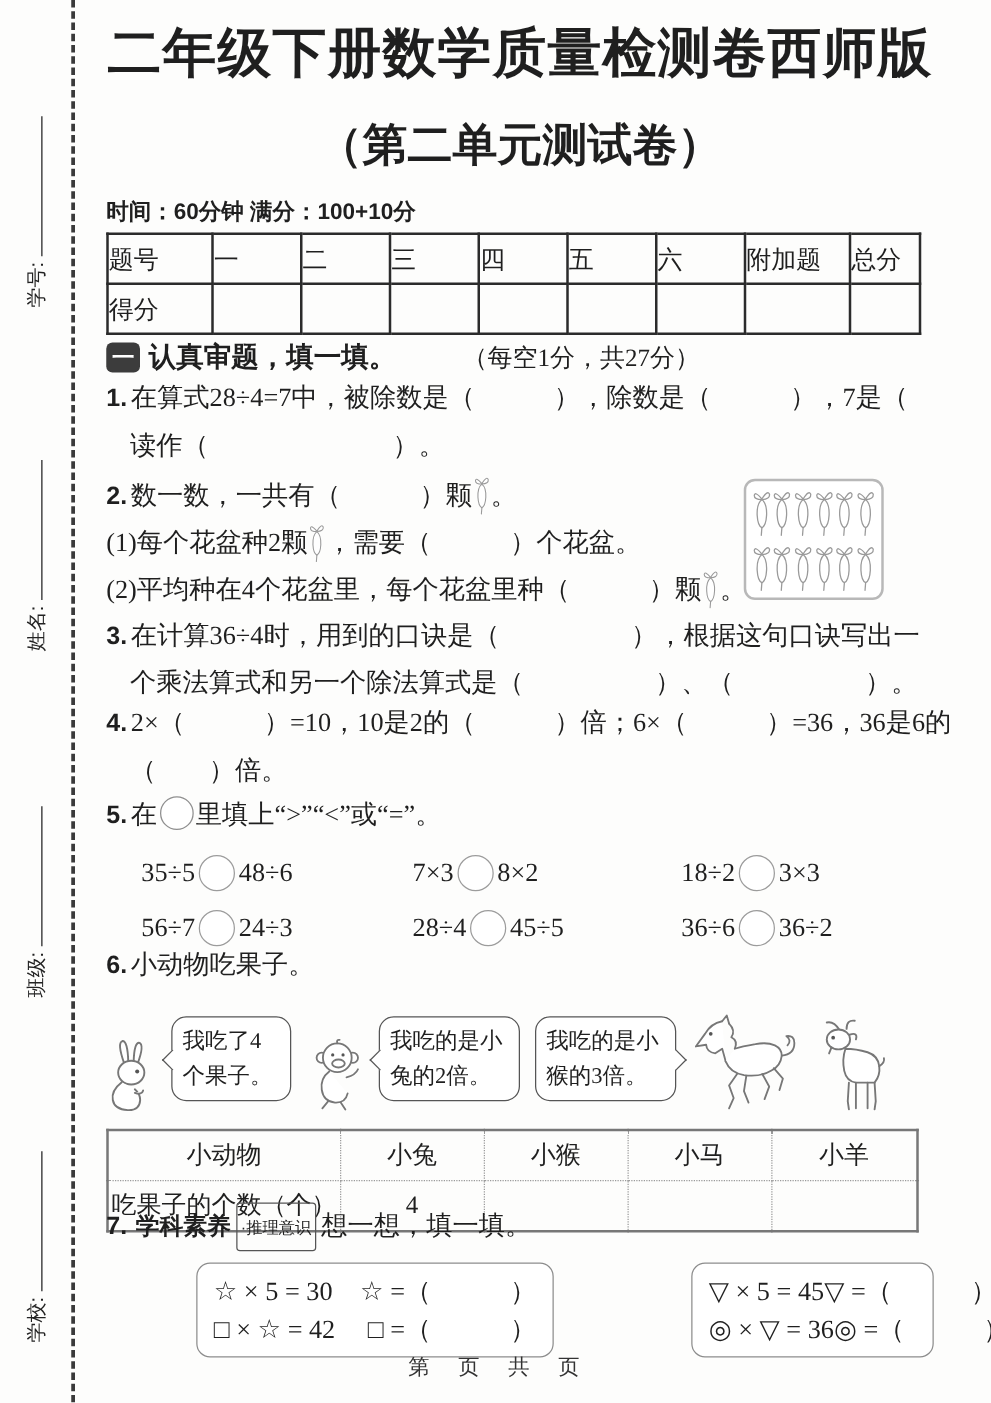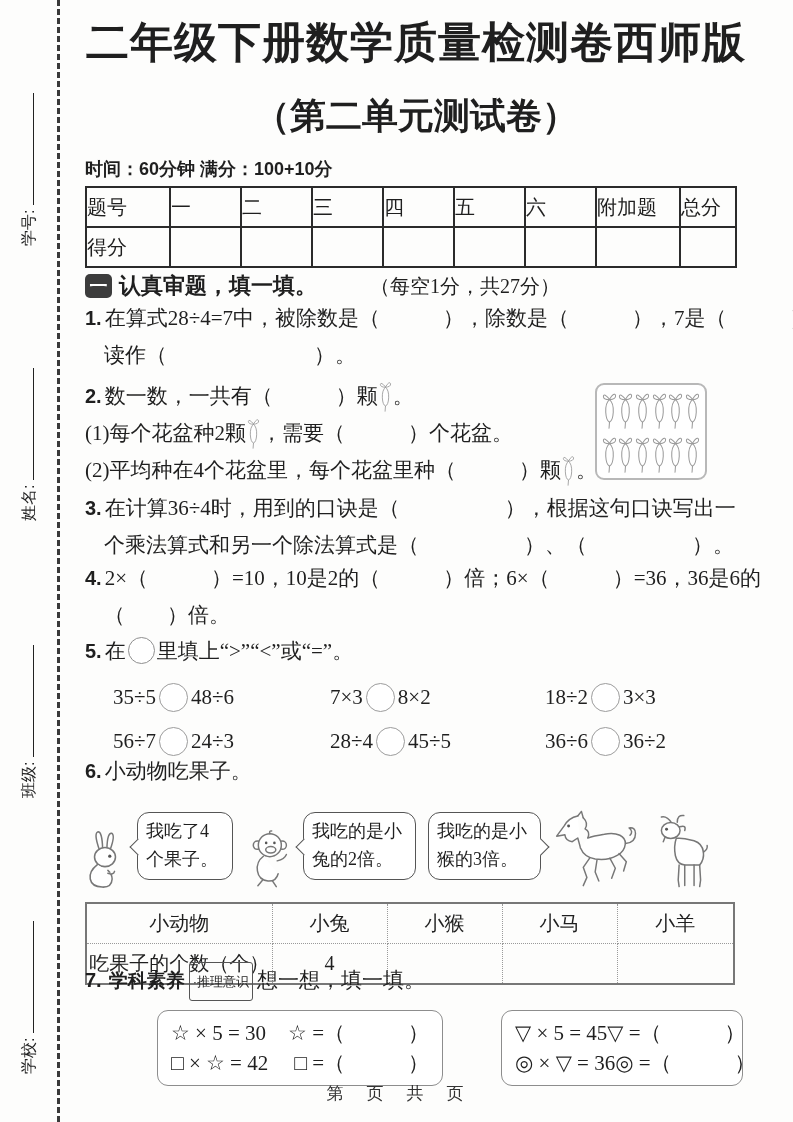--- a/index.html
+++ b/index.html
@@ -77,24 +77,24 @@
   .animal{flex:none;}
 
   .q6-table{width:648px;table-layout:fixed;margin-top:12px;border:2px solid #777;}
   .q6-table td{border:1.4px dotted #9a9a9a;height:39px;text-align:center;font-size:20px;padding:0;}
   .q6-rowlabel{font-family:"Liberation Sans",sans-serif;font-size:19px;}
 
   .q7-head{display:flex;align-items:baseline;gap:4px;white-space:nowrap;}
   .q7-badge-main{font-family:"Liberation Sans",sans-serif;font-weight:bold;font-size:19px;}
   .q7-badge-sub{font-family:"Liberation Sans",sans-serif;font-size:13px;border:1.3px solid #555;
       border-radius:3px;padding:0 3px;align-self:center;}
-  .q7-boxes{display:flex;gap:58px;padding-left:72px;margin-top:9px;}
+  .q7-boxes{display:flex;gap:30px;padding-left:72px;margin-top:9px;justify-content:space-between;}
   .q7-box{border:1.8px solid #8d8d8d;border-radius:11px;background:#fff;padding:7px 13px;box-sizing:border-box;}
   .q7-box-1{width:286px;}
-  .q7-box-2{width:242px;}
+  .q7-box-2{width:194px;}
   .q7-row{display:flex;justify-content:space-between;font-size:21px;line-height:30px;white-space:nowrap;}
 
   .footer{top:1082px;left:0;width:793px;text-align:center;
       font-family:"Liberation Sans",sans-serif;font-size:17px;letter-spacing:3px;color:#333;}
 </style>
 </head>
 <body>
 
 <svg class="defs" aria-hidden="true">
   <defs>

